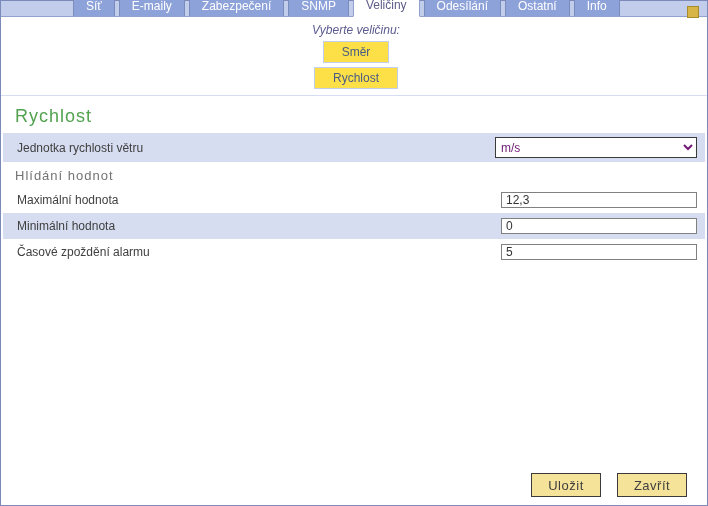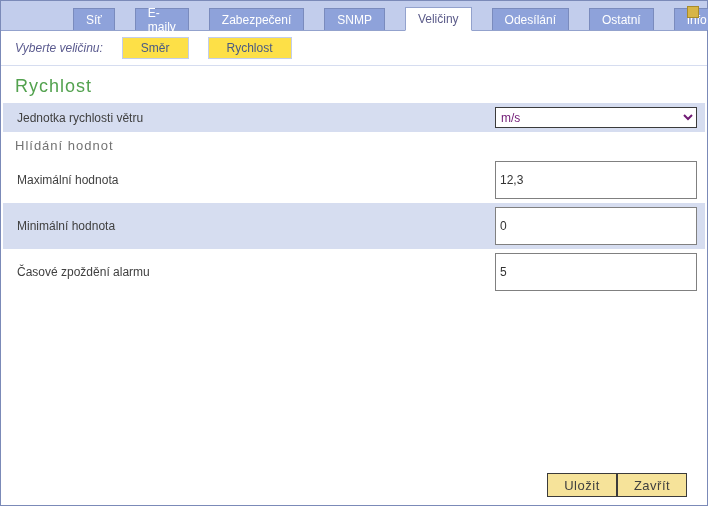--- a/index.html
+++ b/index.html
@@ -12,27 +12,27 @@
   .window {
     width:708px; height:506px;
     background:#ffffff;
     border:1px solid #7b8ab8;
     position:relative;
     display:flex;
     flex-direction:column;
   }
   
   .tabbar {
-    height:30px;
+    height:16px;
     background:#c2cdec;
     border-bottom:1px solid #93a2cd;
     display:flex;
     align-items:flex-end;
     padding-left:72px;
-    gap:20px;
+    gap:4px;
     position:relative;
   }
   .corner-square {
     position:absolute;
     right:8px; top:5px;
     width:12px; height:12px;
     background:#d7b547;
     border:1px solid #a88b2a;
   }
   .tab {
@@ -53,23 +53,24 @@
     border:1px solid #93a2cd;
     border-bottom:1px solid #ffffff;
     height:24px;
     position:relative;
     top:1px;
   }
   
   .subtabs {
     display:flex;
     align-items:center;
-    gap:19px;
+    gap:4px;
     padding:6px 10px 6px 14px;
     border-bottom:1px solid #d6ddf0;
+    flex-direction:column;
   }
   .subtabs-label {
     color:#5b5b8f;
     font-style:italic;
   }
   .subtab {
     background:#fde047;
     border:1px solid #c2cdec;
     color:#495a85;
     padding:3px 18px;
@@ -123,36 +124,38 @@
     width:100%;
     height:21px;
     border:1px solid #3b3b3b;
     background:#ffffff;
     font-size:12px;
     padding-left:1px;
     color:#701a75;
   }
   input.tx {
     width:100%;
-    height:38px;
+    height:16px;
     border:1px solid #808080;
     background:#ffffff;
     font-size:12px;
     padding:2px 4px;
     color:#333;
+    margin-left:6px;
   }
   input.cb {
     width:13px; height:13px;
   }
   
   .footer {
     height:40px;
     display:flex;
     justify-content:flex-end;
     align-items:center;
+    gap:16px;
     padding:0 20px 0 0;
   }
   button.btn {
     width:70px;
     height:24px;
     background:#f6e39a;
     border:1px solid #3b3b3b;
     color:#404040;
     font-size:13px;
     font-weight:normal;

